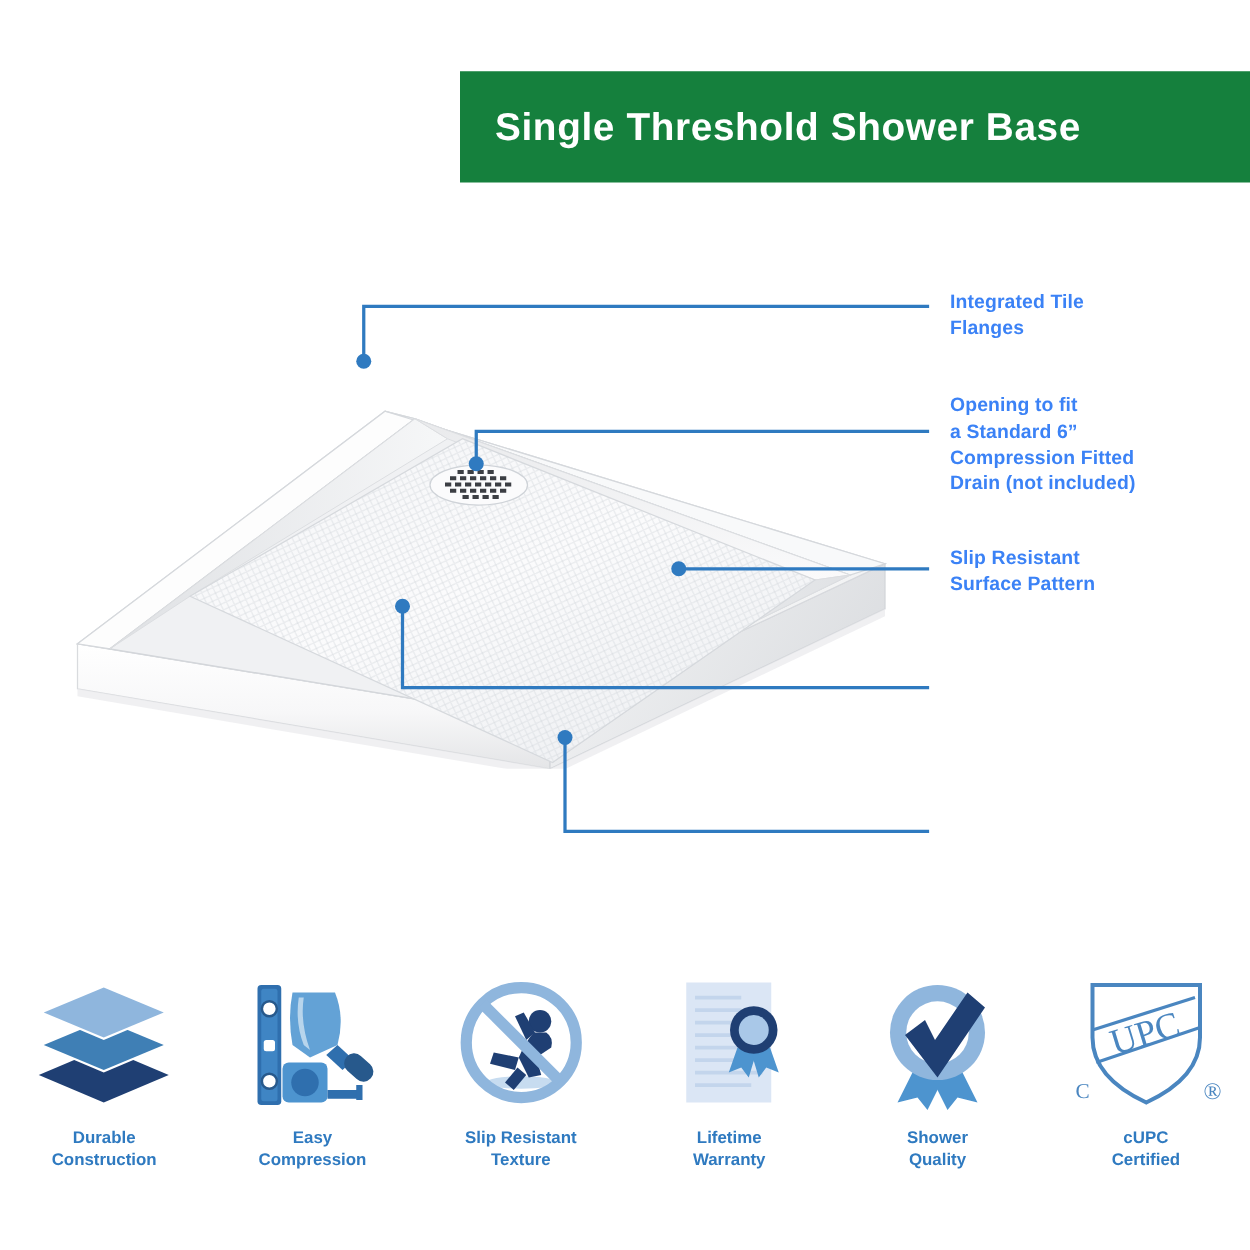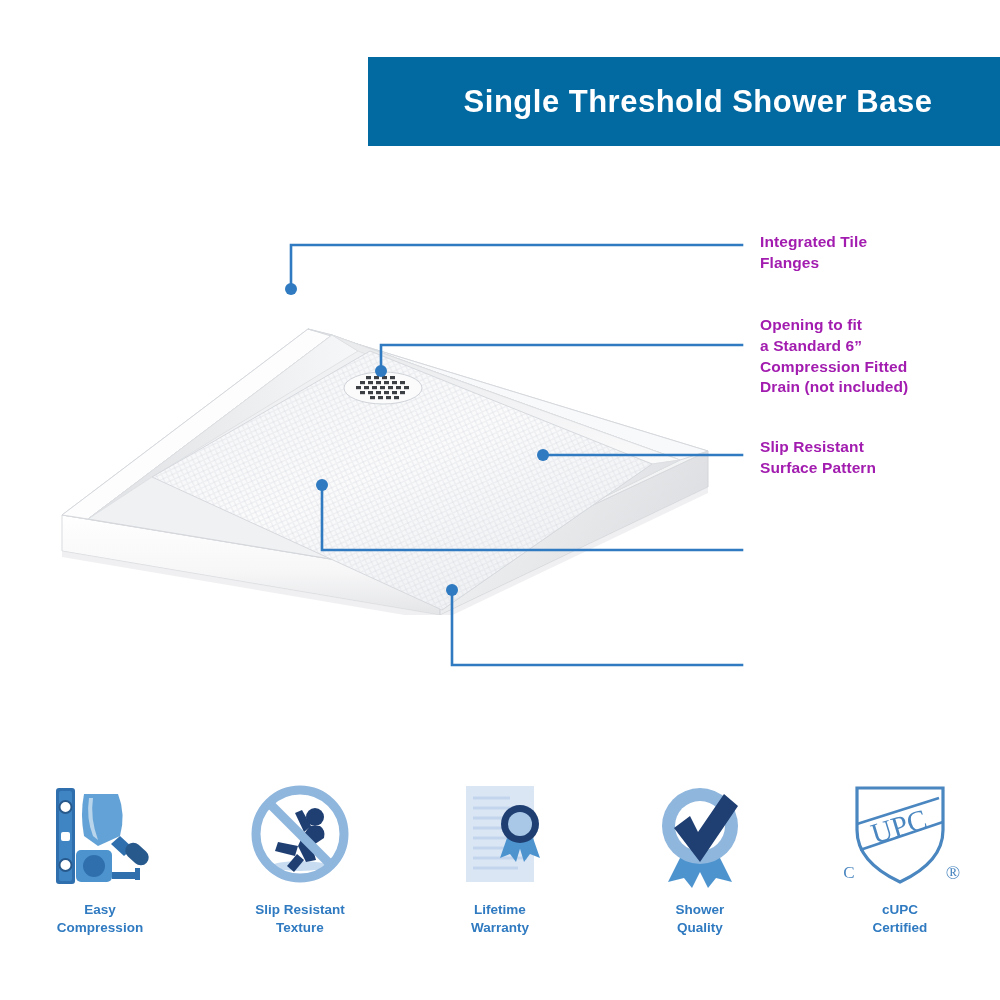--- a/index.html
+++ b/index.html
@@ -8,39 +8,39 @@
     background:#ffffff;
     font-family:"Liberation Sans", sans-serif;
     overflow:hidden;
     position:relative;
   }
   #stage{position:absolute;inset:0;width:1000px;height:1000px;}
 
   
   .header-band{
     position:absolute;left:368px;top:57px;width:632px;height:89px;
-    background:#0369a1;
-    display:flex;align-items:center;justify-content:center;
+    background:#15803d;
+    display:flex;align-items:center;
   }
   .header-title{
     color:#ffffff;
     font-size:31px;
     font-weight:bold;
     letter-spacing:.5px;
     padding-left:28px;
     white-space:nowrap;
   }
 
   
   #product{position:absolute;left:40px;top:255px;width:690px;height:360px;}
 
   
   .callout{
     position:absolute;
-    color:#a21caf;
+    color:#3b82f6;
     font-size:15.5px;
     font-weight:bold;
     line-height:1.34;
     letter-spacing:.1px;
     white-space:pre-line;
   }
   #leaders{position:absolute;left:0;top:0;width:1000px;height:1000px;pointer-events:none;}
 
   
   .features{
@@ -197,20 +197,33 @@
 Flanges</div>
   <div class="callout" style="left: 760px; top: 315px;">Opening to fit
 a Standard 6”
 Compression Fitted
 Drain (not included)</div>
   <div class="callout" style="left: 760px; top: 437px;">Slip Resistant
 Surface Pattern</div>
 
   <div class="features">
 
+    <div class="feature">
+      <div class="feature-icon">
+        <svg width="120" height="108" viewBox="0 0 120 108">
+          <path d="M60 58 L112 80 L60 102 L8 80 Z" fill="#1f3f73"></path>
+          <path d="M60 34 L112 56 L60 78 L8 56 Z" fill="#ffffff"></path>
+          <path d="M60 36 L108 56 L60 76 L12 56 Z" fill="#3f7fb5"></path>
+          <path d="M60 8 L112 30 L60 52 L8 30 Z" fill="#ffffff"></path>
+          <path d="M60 10 L108 30 L60 50 L12 30 Z" fill="#8fb6dd"></path>
+        </svg>
+      </div>
+      <div class="feature-label">Durable
+Construction</div>
+    </div>
 
     <div class="feature">
       <div class="feature-icon">
         <svg width="120" height="108" viewBox="0 0 120 108">
 
           <rect x="16" y="8" width="19" height="96" rx="3" fill="#2f6fae"></rect>
           <rect x="19" y="11" width="13" height="90" rx="2" fill="#3f85c4"></rect>
           <circle cx="25.5" cy="27" r="6" fill="#ffffff" stroke="#27598c" stroke-width="2"></circle>
           <circle cx="25.5" cy="85" r="6" fill="#ffffff" stroke="#27598c" stroke-width="2"></circle>
           <rect x="21" y="52" width="9" height="9" rx="2" fill="#ffffff"></rect>

